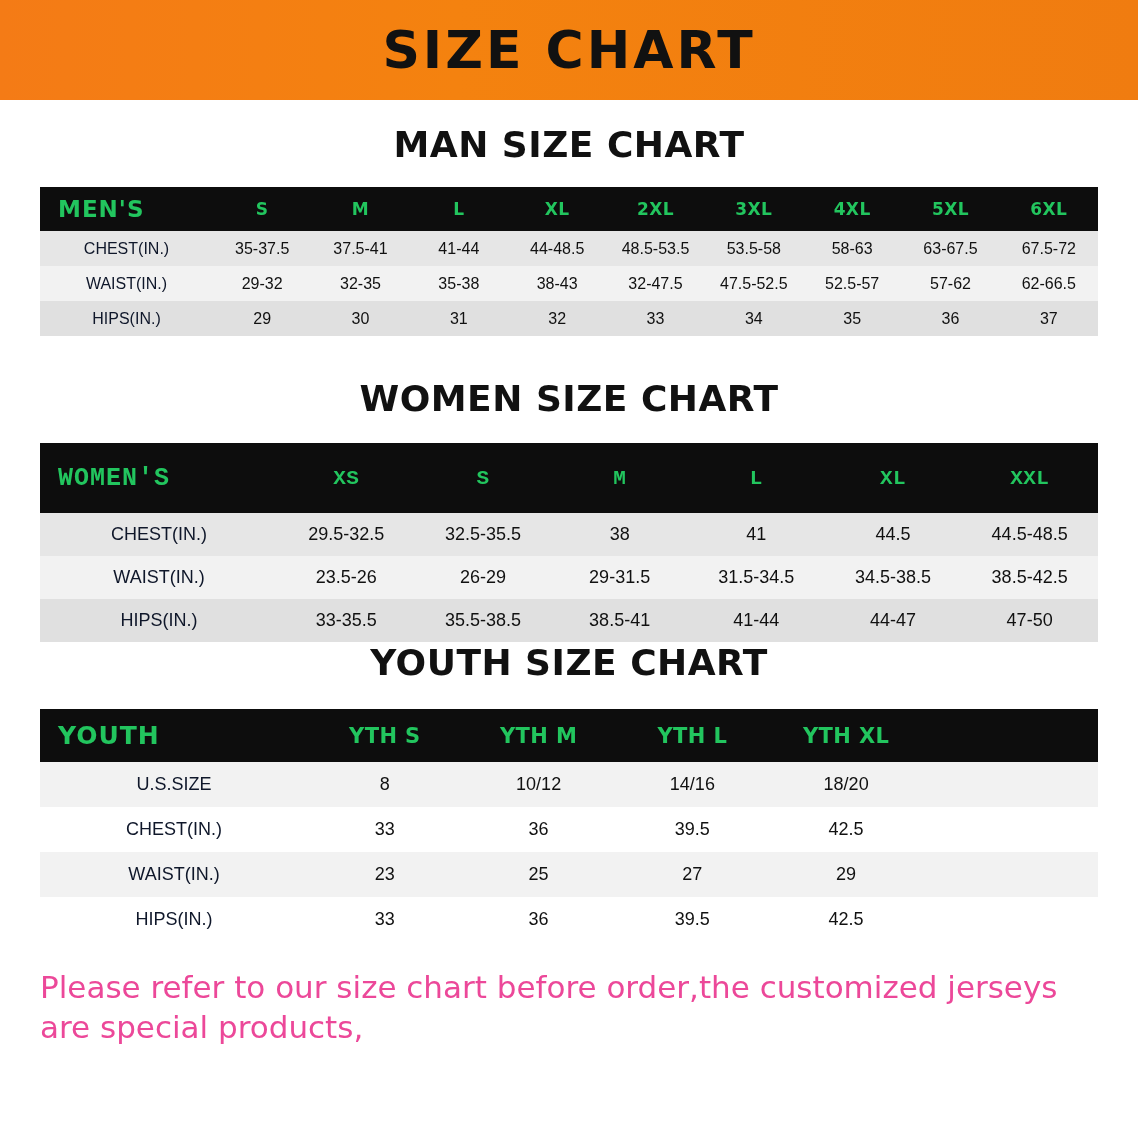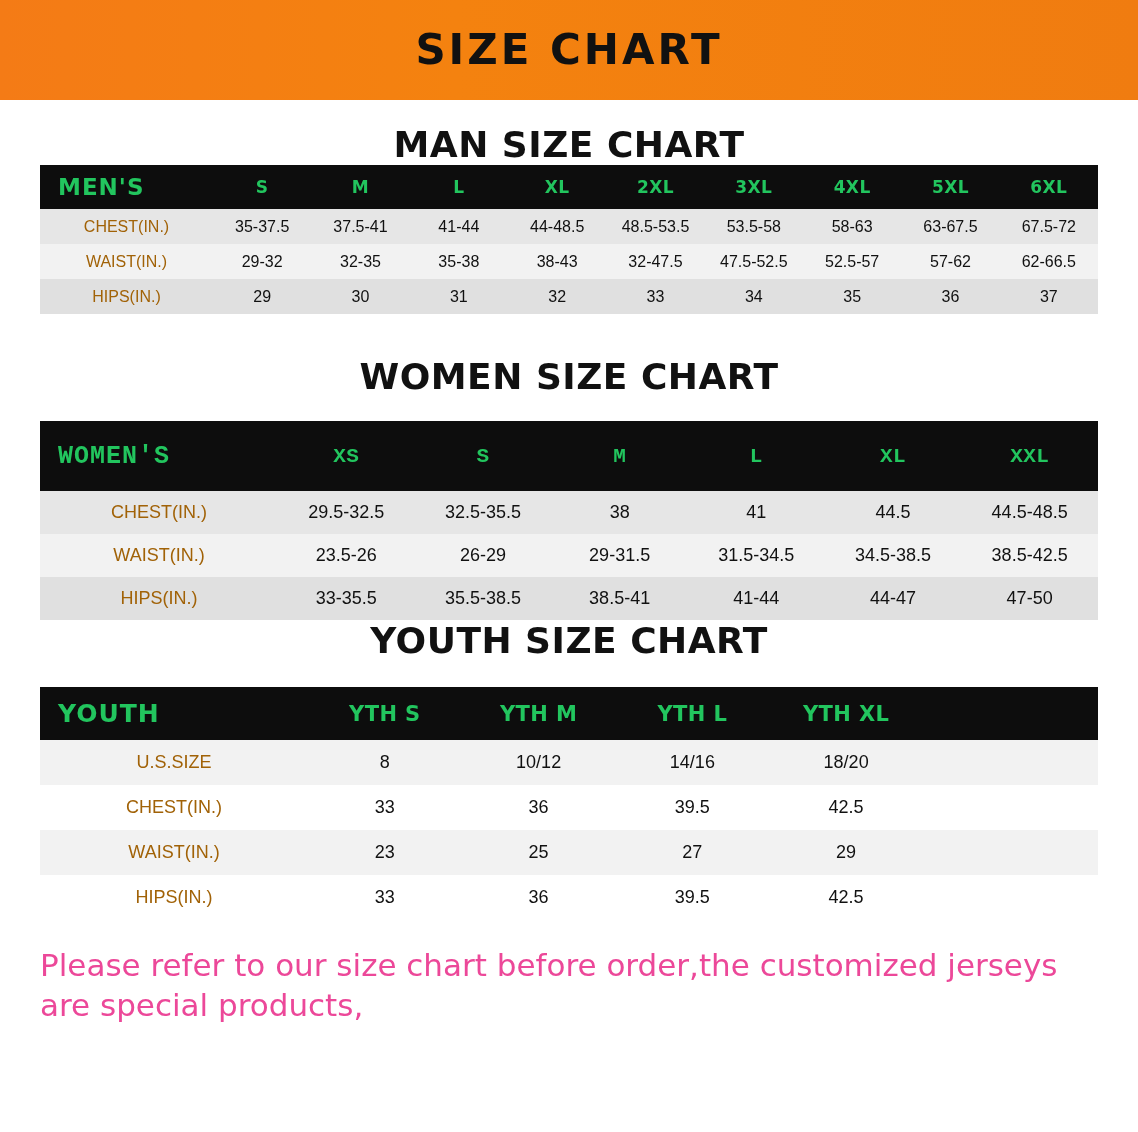--- a/index.html
+++ b/index.html
@@ -28,37 +28,37 @@
   .banner {
     height: 100px;
     background: linear-gradient(90deg, #f47b16 0%, #f4820f 40%, #f07c10 100%);
     display: flex;
     align-items: center;
     justify-content: center;
   }
   .banner-title {
     font-family: "DejaVu Sans", sans-serif;
     font-weight: 700;
-    font-size: 42px;
+    font-size: 52px;
     letter-spacing: 3px;
     color: #111111;
     line-height: 1;
     text-align: right;
   }
 
   
   .section-heading {
     text-align: center;
     font-family: "DejaVu Sans", sans-serif;
     font-weight: 700;
     font-size: 36px;
     letter-spacing: 0.5px;
     color: #111111;
   }
-  .h-man    { margin-top: 24px; }
+  .h-man    { margin-top: 24px; margin-bottom: 22px; }
   .h-women  { margin-top: 42px; margin-bottom: 24px; }
   .h-youth  { margin-bottom: 26px; }
 
   
   .table-wrap {
     margin: 0 40px;
   }
   table.size-table {
     width: 1058px;
     border-collapse: collapse;
@@ -91,21 +91,21 @@
     letter-spacing: 1px;
   }
 
   
   table.size-table tbody td {
     height: 36px;
   }
   table.size-table tbody td.rowlabel {
     text-align: center;
     font-size: 16.5px;
-    color: #a16207;
+    color: #0f172a;
   }
   .row-shade-a { background: #e6e6e6; }
   .row-shade-b { background: #f2f2f2; }
   .row-shade-c { background: #e0e0e0; }
   .row-white   { background: #ffffff; }
 
   
   #men-table thead th { height: 44px; font-size: 17px; }
   #men-table thead th.rowlabel { font-size: 23px; }
   #men-table tbody td { height: 35px; font-size: 16px; }

